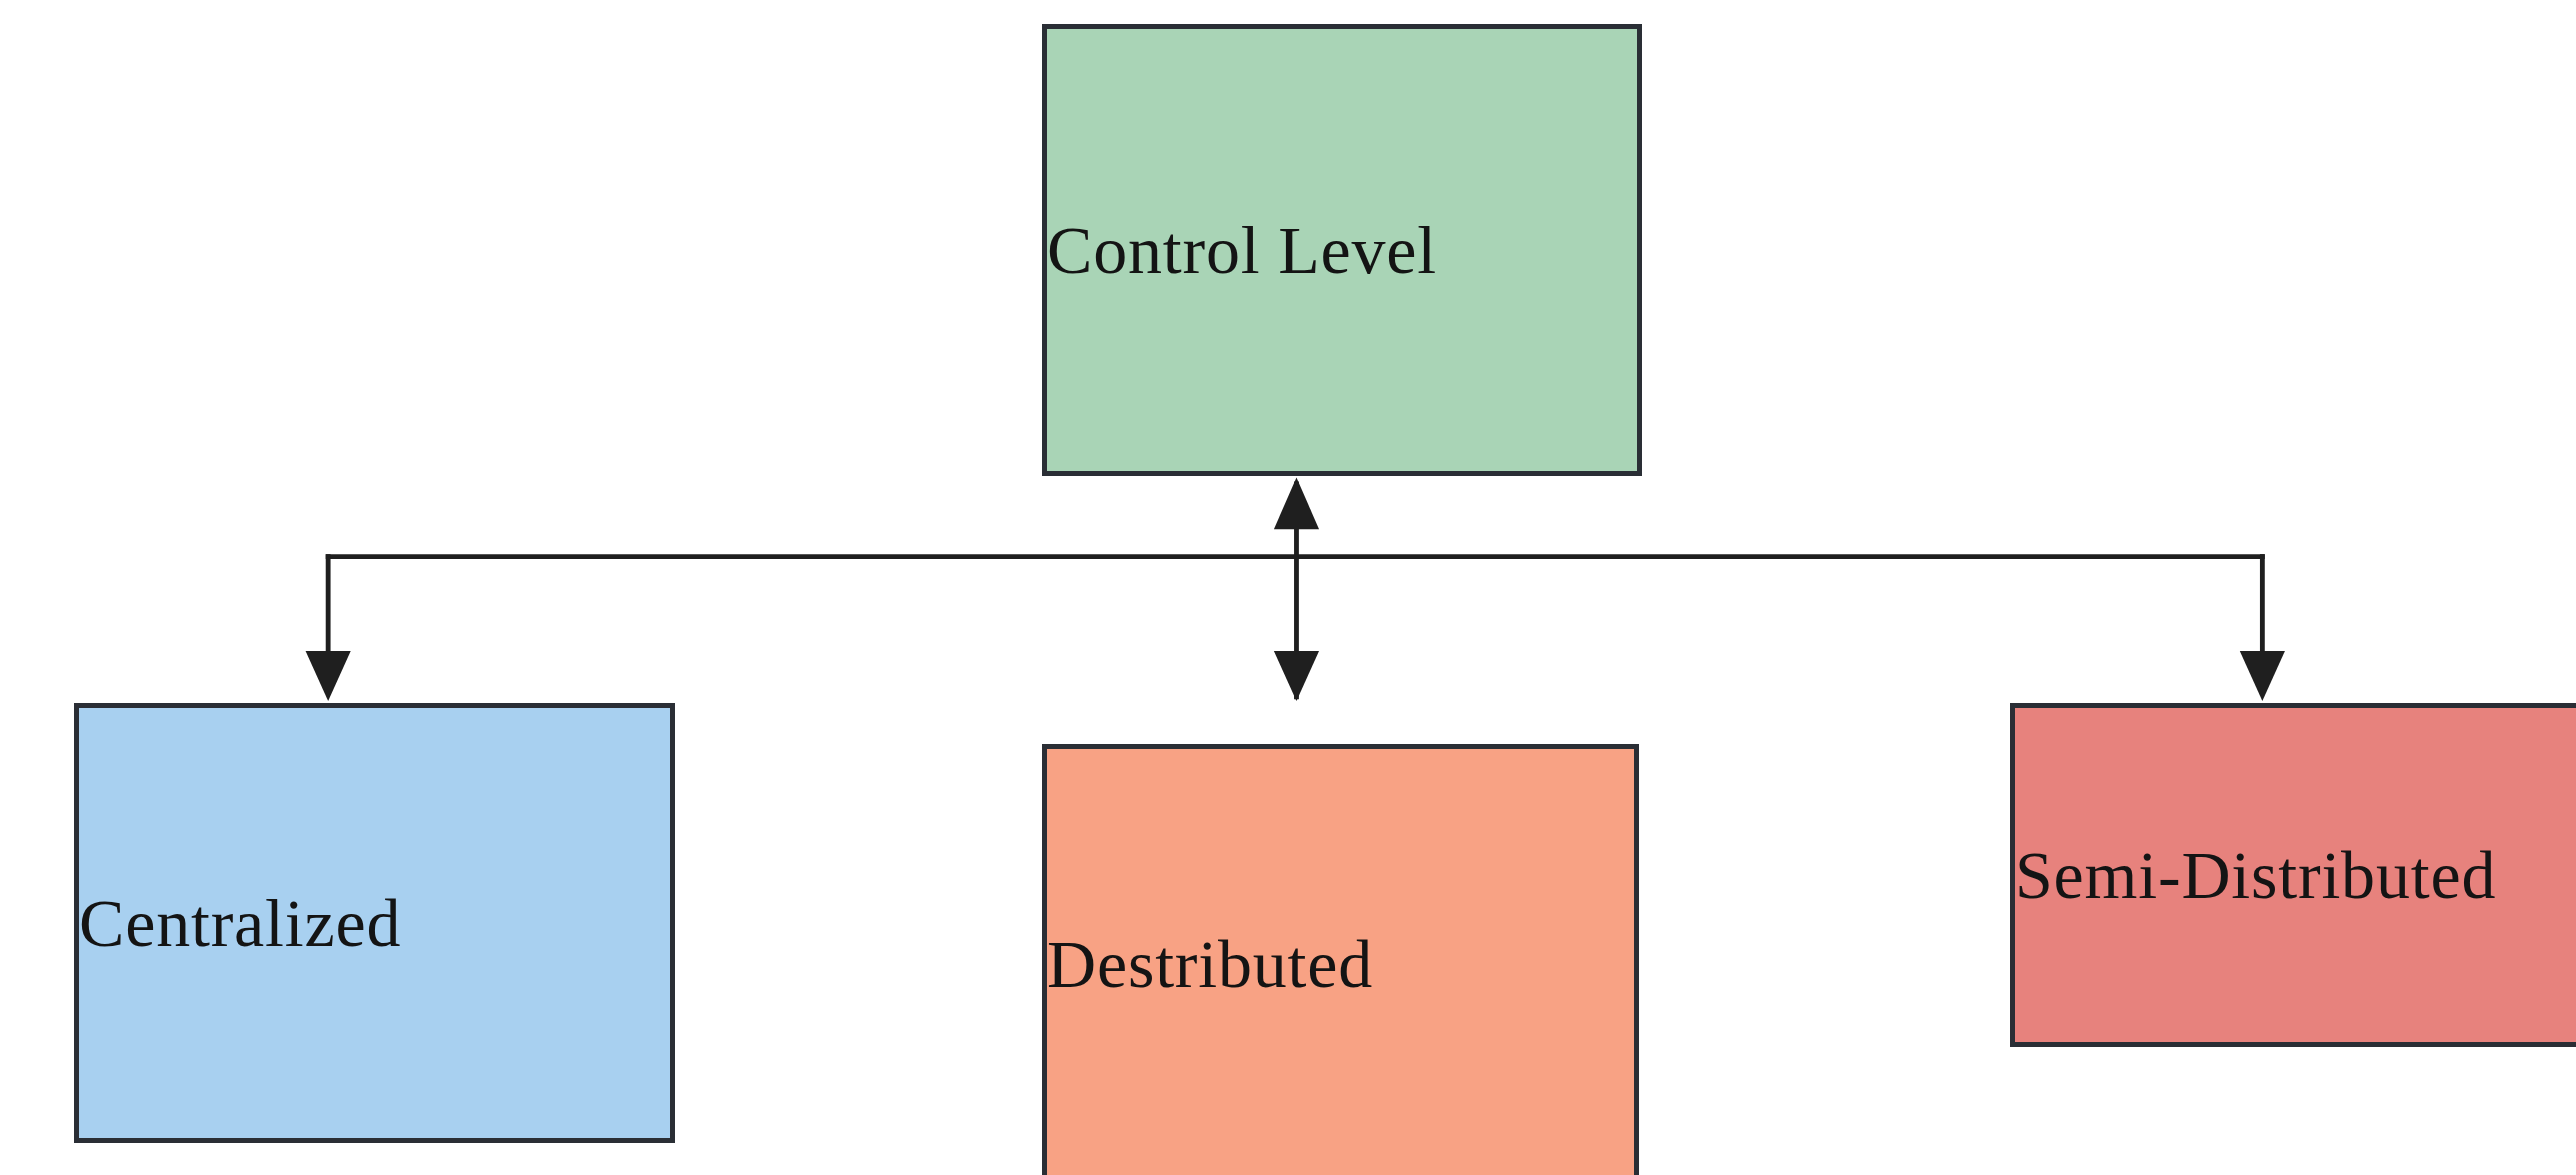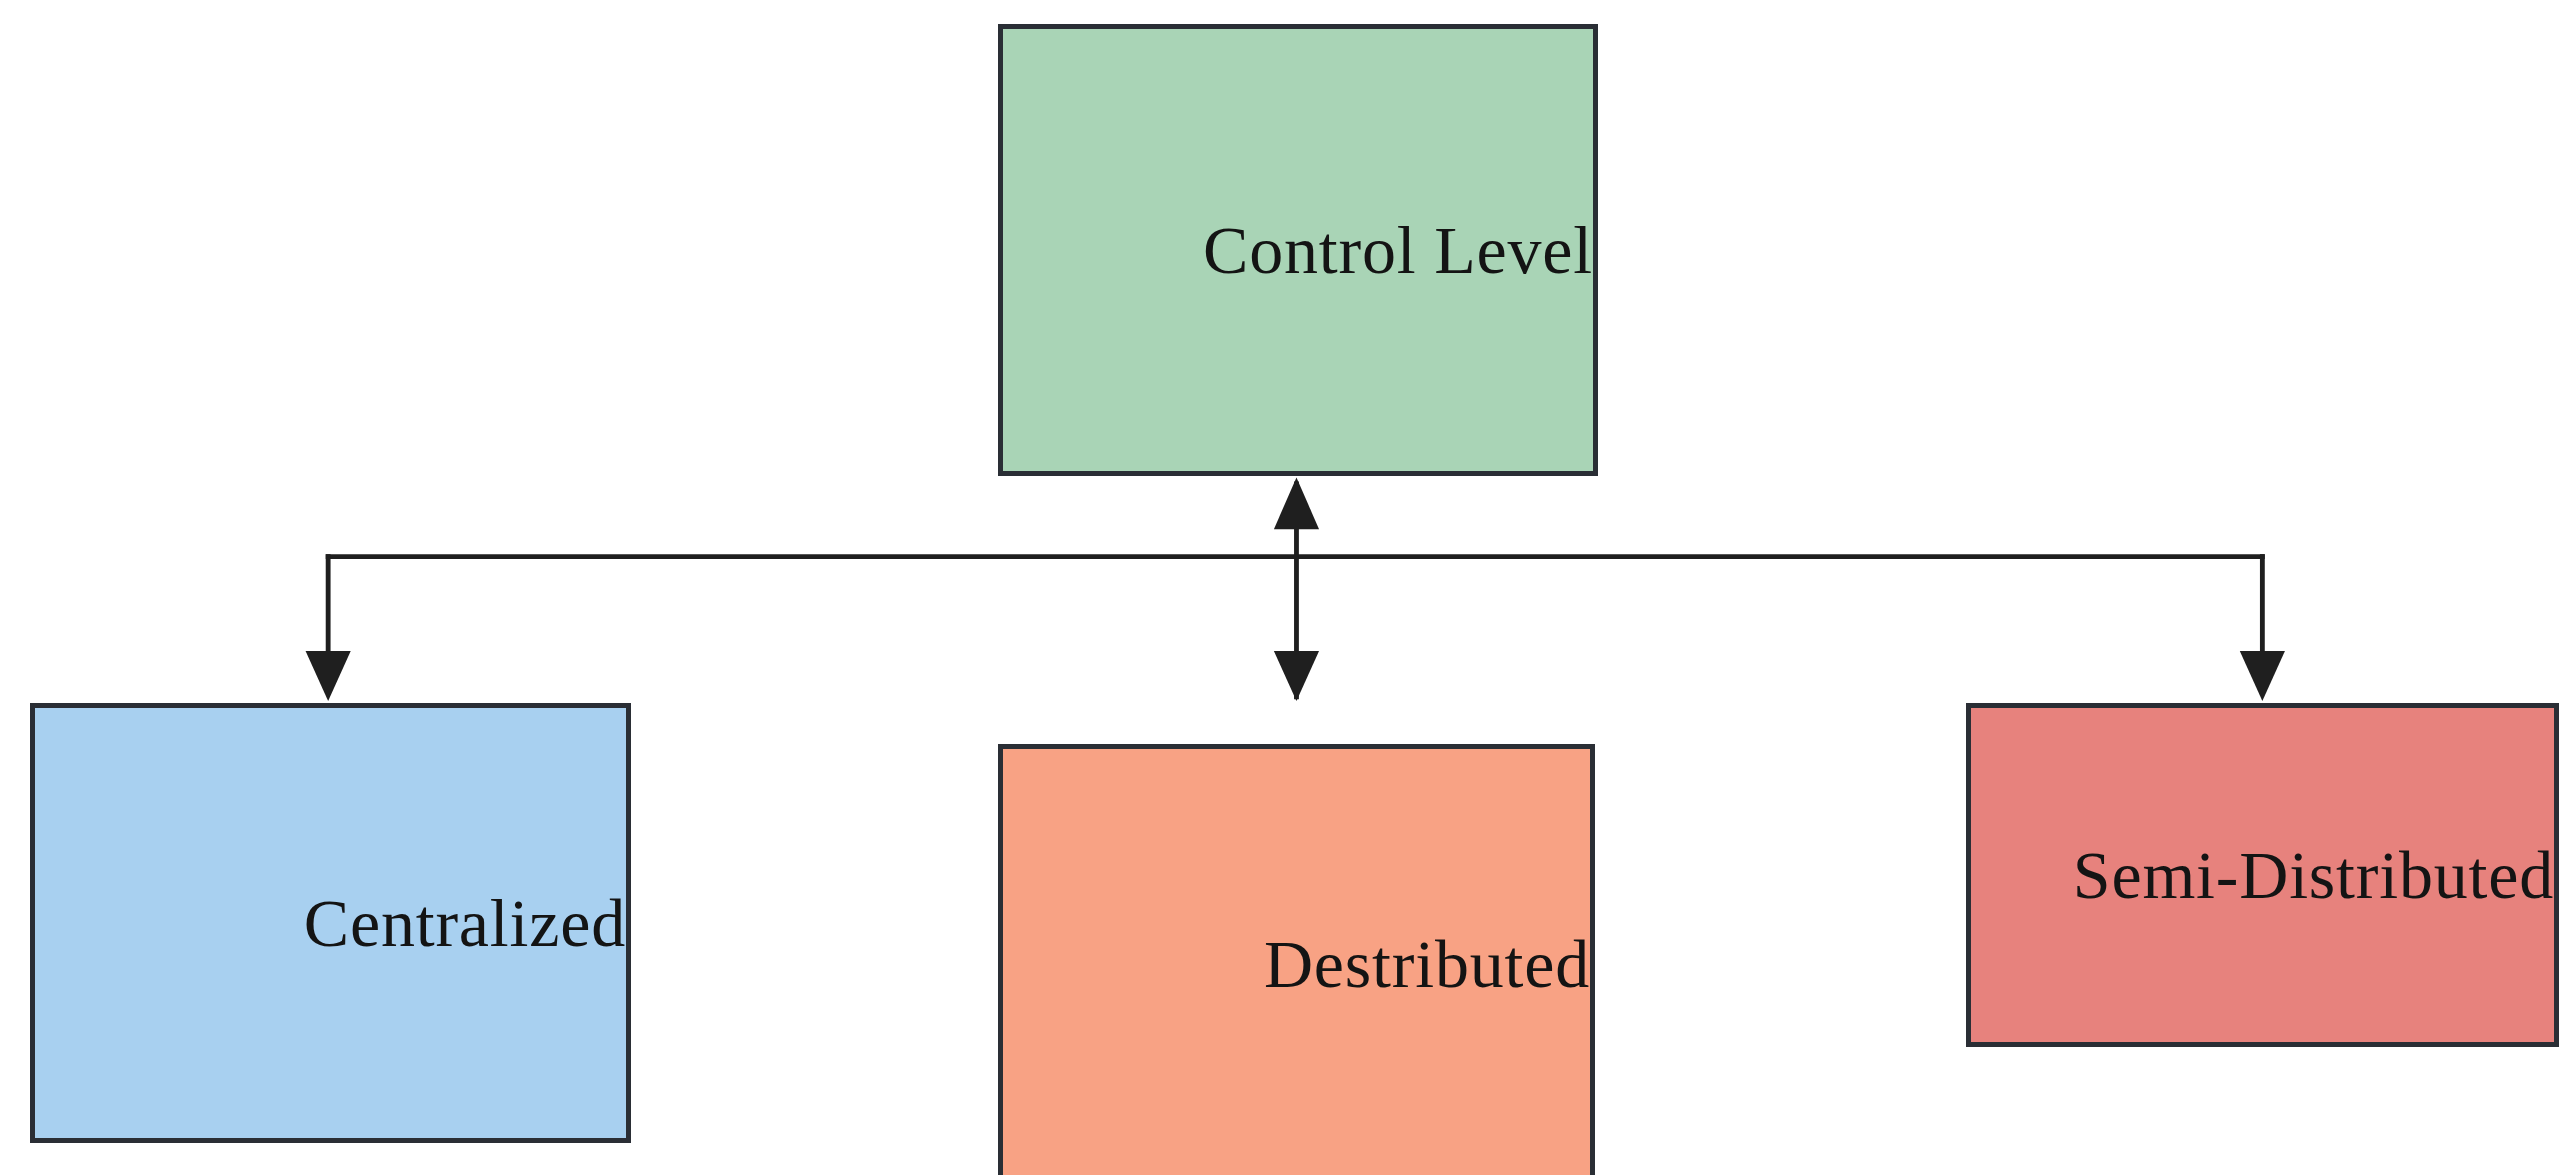--- a/index.html
+++ b/index.html
@@ -31,21 +31,22 @@
   .connectors polygon {
     fill: var(--line, #1f1f1f);
     stroke: none;
   }
   .box {
     position: absolute;
     box-sizing: border-box;
     border: 5.6px solid var(--border, #2a2e35);
     display: flex;
     align-items: center;
-    justify-content: flex-end;
+    justify-content: flex-start;
+    margin-left: 44px;
   }
   .box .label {
     font-size: 68px;
     color: var(--text, #141414);
     letter-spacing: 0.8px;
     white-space: nowrap;
   }
   .box-control {
     left: 998px; top: 24px; width: 600px; height: 452px;
     background: var(--box-green, #a9d4b6);

